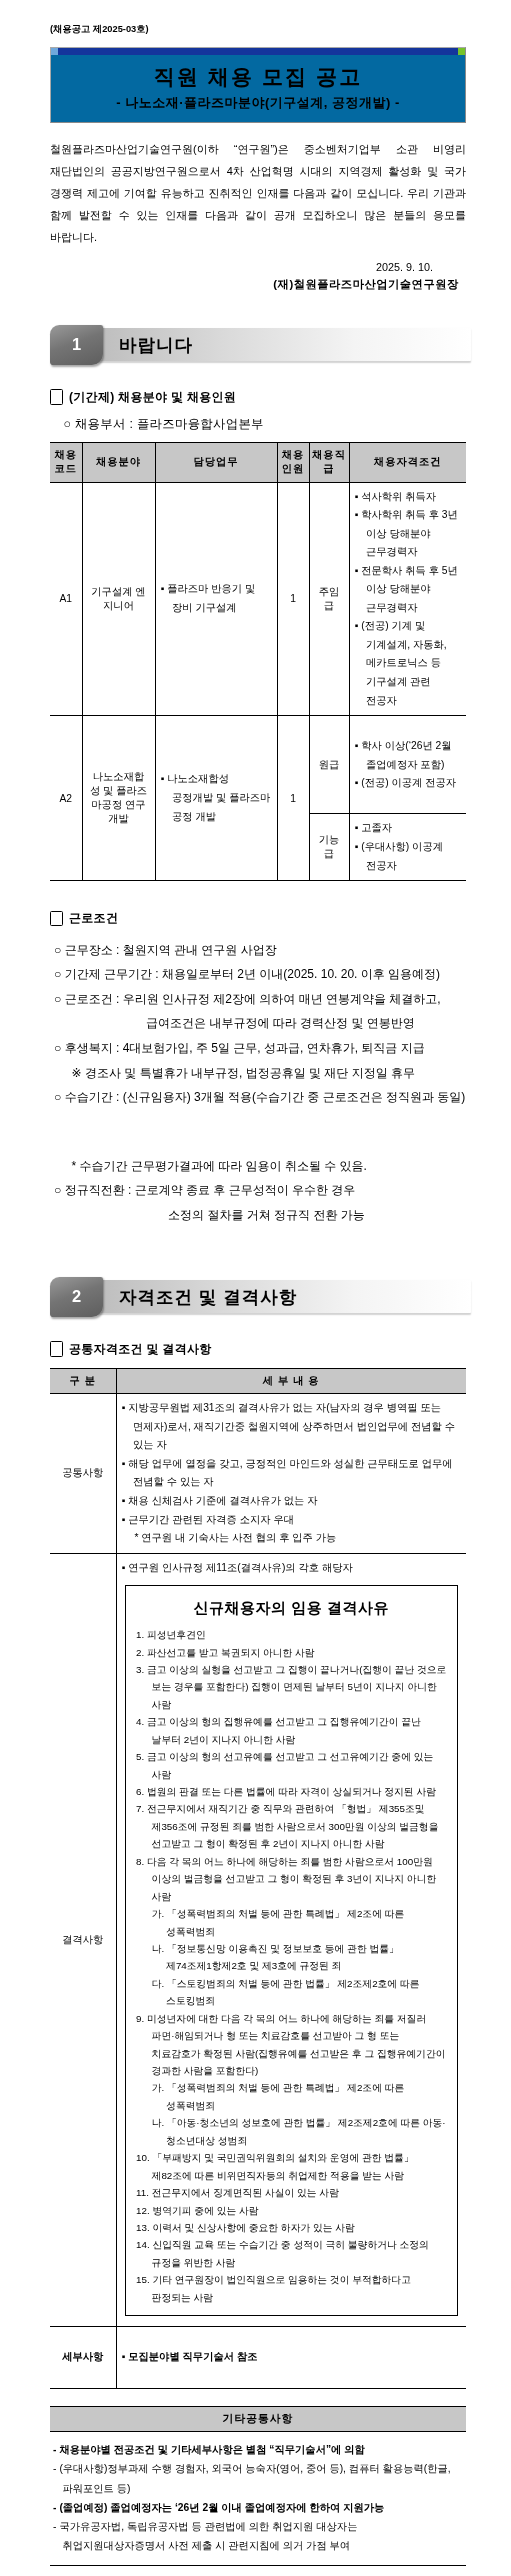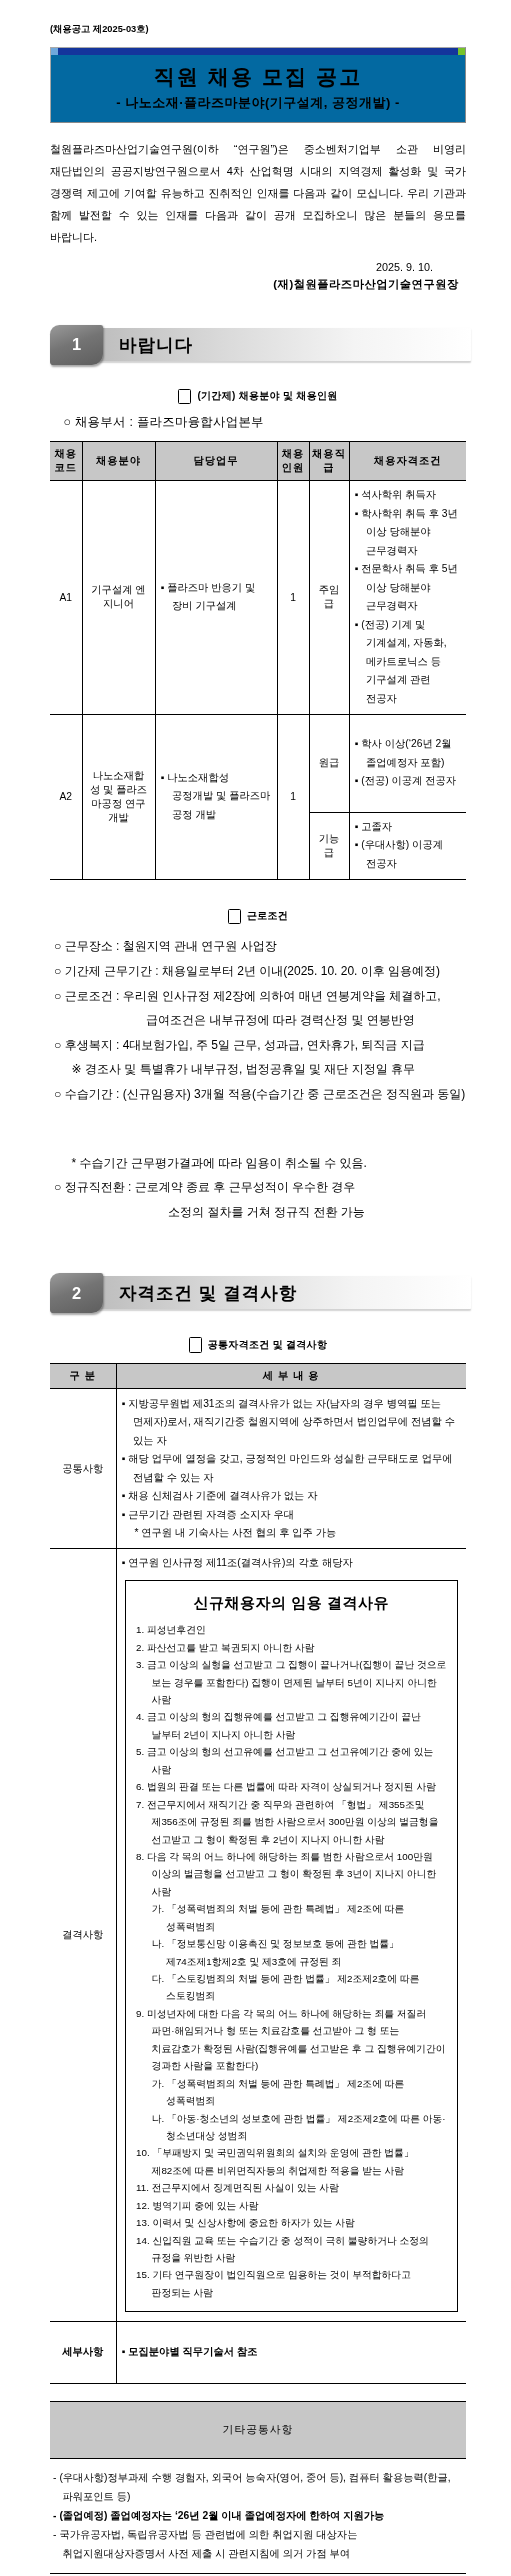--- a/index.html
+++ b/index.html
@@ -21,21 +21,21 @@
   .org{font-size:11.3px;font-weight:700;text-align:right;padding-right:7.2px;margin-bottom:24px;letter-spacing:0.5px;}
 
   
   .sec-h{position:relative;height:40px;margin:33px 0 24px 0;}
   .sec-h .bar{position:absolute;left:4.1px;right:-5.2px;top:3.1px;height:33px;background:linear-gradient(to right,#b4b4b4 0%,#d9d9d9 40%,#f4f4f4 72%,#ffffff 100%);border-radius:1.5px;box-shadow:0 1.5px 1.5px rgba(0,0,0,0.18);}
   .sec-h .tab{position:absolute;left:0;top:0;width:53px;height:40px;background:linear-gradient(160deg,#9a9a9a 0%,#747474 45%,#5e5e5e 100%);border-radius:9.3px 2.1px 11.3px 3.1px;box-shadow:1px 1.5px 2.1px rgba(0,0,0,0.35);display:flex;align-items:center;justify-content:center;}
   .sec-h .tab .num{color:#fff;font-size:16.5px;font-weight:800;}
   .sec-h .t{position:absolute;left:69px;top:50%;transform:translateY(-50%);font-size:17.5px;font-weight:800;letter-spacing:1px;}
 
   
-  .h2{font-size:10px;font-weight:800;margin:20.6px 0 10.3px 0;display:flex;align-items:center;letter-spacing:0.3px;justify-content:center;}
+  .h2{font-size:12px;font-weight:800;margin:20.6px 0 10.3px 0;display:flex;align-items:center;letter-spacing:0.3px;}
   .h2 .sq{display:inline-block;width:10.8px;height:13.4px;border:1.5px solid #000;border-radius:1.5px;margin-right:6.2px;flex:0 0 auto;}
   .h3{font-size:12.4px;font-weight:400;margin:4.1px 0 9.3px 13.4px;letter-spacing:0.3px;}
 
   
   table.doc{width:100%;border-collapse:collapse;border-top:1px solid #000;border-bottom:1px solid #000;}
   table.doc th{background:#c7c7c7;font-size:10.3px;font-weight:700;padding:5.2px 2.1px;border:0.5px solid #000;letter-spacing:1px;}
   table.doc td{border:0.5px solid #000;font-size:10.3px;padding:5.2px 5.2px;vertical-align:middle;}
   table.doc tr > *:first-child{border-left:none;}
   table.doc tr > *:last-child{border-right:none;}
   td.ctr{text-align:center;}
@@ -59,21 +59,21 @@
   .olist .ln[data-cls~="gapT"]{margin-top:44px;}
 
   
   .lawbox{border:0.5px solid #000;margin:7.2px 3.1px 4.1px 3.1px;padding:8.2px 10.3px 9.3px 10.3px;}
   .lawbox .bt{text-align:center;font-size:15px;font-weight:800;margin-bottom:5.2px;letter-spacing:0.5px;}
   .lawbox .ln{font-size:9.8px;line-height:1.78;padding-left:15.5px;text-indent:-15.5px;}
   .lawbox .ln[data-cls~="sub"]{padding-left:30px;text-indent:-14.4px;}
 
   
   .misc{border-top:1px solid #000;border-bottom:1px solid #000;margin-top:17.5px;}
-  .misc .mh{background:#c7c7c7;border-bottom:0.5px solid #000;text-align:center;font-size:10.8px;font-weight:400;padding:21px 0;letter-spacing:1px;}
+  .misc .mh{background:#c7c7c7;border-bottom:0.5px solid #000;text-align:center;font-size:10.8px;font-weight:700;padding:5px 0;letter-spacing:1px;}
   .misc .mb{padding:8.2px 3.1px 10.3px 3.1px;}
   .misc .ln{font-size:10.3px;line-height:1.85;padding-left:9.3px;text-indent:-9.3px;}
 </style>
 </head>
 <body>
 
 <div class="page">
 
   <div class="docno">(채용공고 제2025-03호)</div>
 
@@ -269,20 +269,21 @@
             </div>
         </td>
       </tr>
     </tbody>
   </table>
 
   <div class="misc">
     <div class="mh">기타공통사항</div>
     <div class="mb">
       <div>
+          <div class="ln" data-cls="b">- 채용분야별 전공조건 및 기타세부사항은 별첨 “직무기술서”에 의함</div>
           <div class="ln">- (우대사항)정부과제 수행 경험자, 외국어 능숙자(영어, 중어 등), 컴퓨터 활용능력(한글, 파워포인트 등)</div>
           <div class="ln" data-cls="b">- (졸업예정) 졸업예정자는 ‘26년 2월 이내 졸업예정자에 한하여 지원가능</div>
           <div class="ln">- 국가유공자법, 독립유공자법 등 관련법에 의한 취업지원 대상자는 취업지원대상자증명서 사전 제출 시 관련지침에 의거 가점 부여</div>
         </div>
     </div>
   </div>
 
 </div>
 
 

